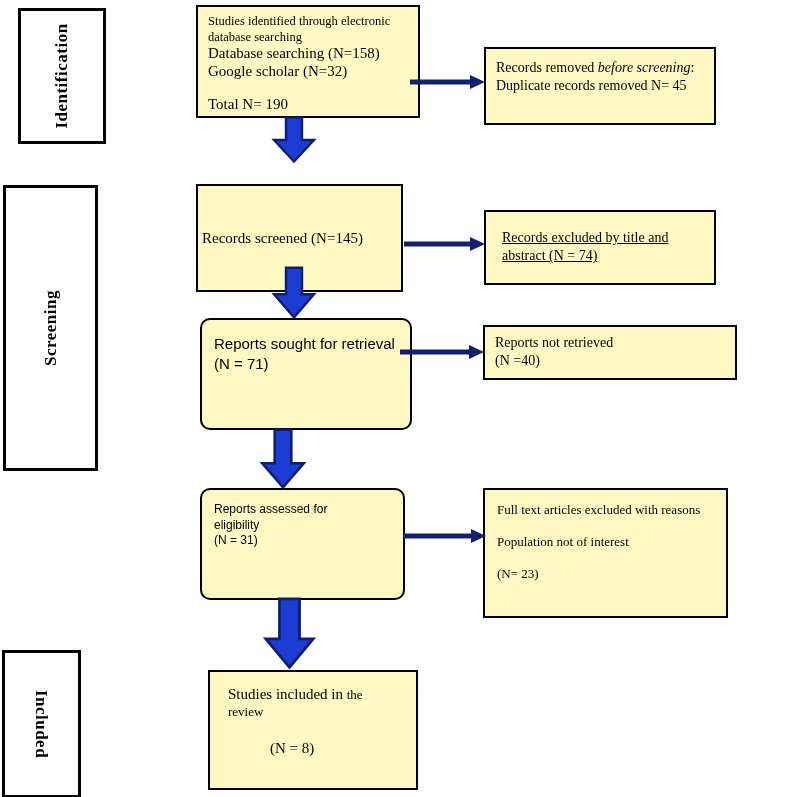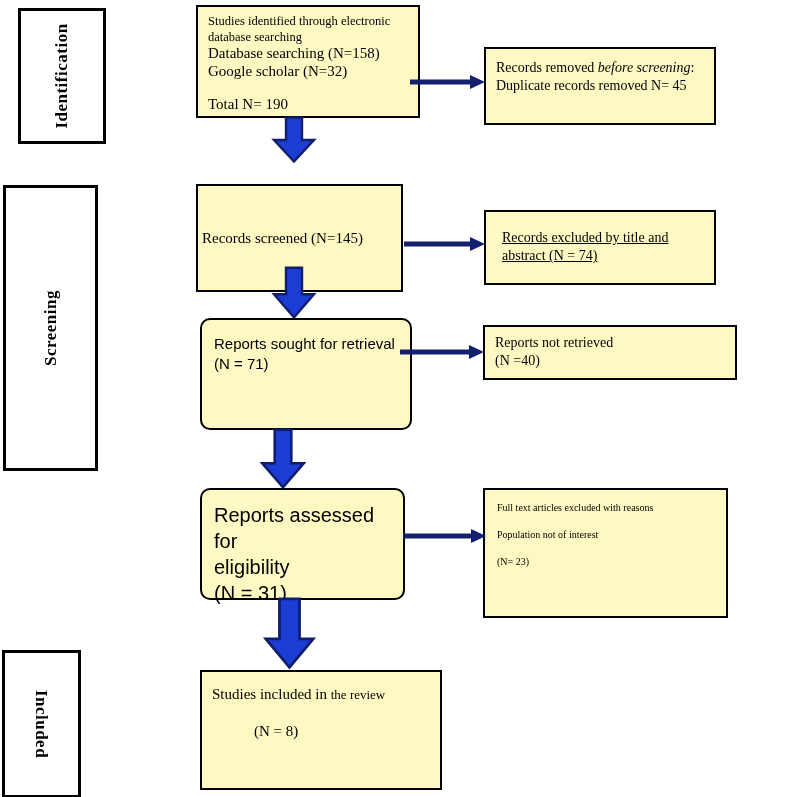--- a/index.html
+++ b/index.html
@@ -42,30 +42,30 @@
   .sans  { font-family: "Liberation Sans", sans-serif; border-radius: 10px; }
 
   #box-identified { left: 196px; top: 5px; width: 224px; height: 113px; padding: 7px 10px; font-size: 15px; line-height: 1.18; }
   #box-identified .small-line { font-size: 12.5px; line-height: 1.25; }
   #box-identified .gap { height: 15px; }
 
   #box-screened { left: 196px; top: 160px; width: 207px; height: 108px; padding: 0 4px; font-size: 15px; display: flex; align-items: center; margin-top: 24px; }
 
   #box-sought { left: 200px; top: 318px; width: 212px; height: 112px; padding: 14px 12px; font-size: 15px; line-height: 1.3; }
 
-  #box-assessed { left: 200px; top: 488px; width: 205px; height: 112px; padding: 12px 12px; font-size: 20px; line-height: 1.3; }
+  #box-assessed { left: 200px; top: 488px; width: 205px; height: 112px; padding: 12px 12px; font-size: 12px; line-height: 1.3; }
 
-  #box-included { left: 200px; top: 670px; width: 242px; height: 120px; padding: 14px 10px; font-size: 15px; }
+  #box-included { left: 208px; top: 670px; width: 210px; height: 120px; padding: 14px 18px; font-size: 15px; }
   #box-included .n-line { margin-top: 20px; margin-left: 42px; }
   #box-included .smaller { font-size: 13px; }
 
   #box-removed { left: 484px; top: 47px; width: 232px; height: 78px; padding: 10px 10px; font-size: 14px; line-height: 1.3; }
   #box-excl-title { left: 484px; top: 210px; width: 232px; height: 75px; padding: 17px 16px; font-size: 14px; line-height: 1.3; text-decoration: underline; }
   #box-not-retrieved { left: 483px; top: 325px; width: 254px; height: 55px; padding: 7px 10px; font-size: 14px; line-height: 1.3; }
-  #box-fulltext { left: 483px; top: 488px; width: 245px; height: 130px; padding: 12px 12px; font-size: 10px; }
+  #box-fulltext { left: 483px; top: 488px; width: 245px; height: 130px; padding: 12px 12px; font-size: 13px; }
   #box-fulltext .fline { margin-bottom: 16px; }
 
   .arrow { position: absolute; }
   .italic { font-style: italic; }
 </style>
 </head>
 <body>
 
 <div id="canvas">
 

